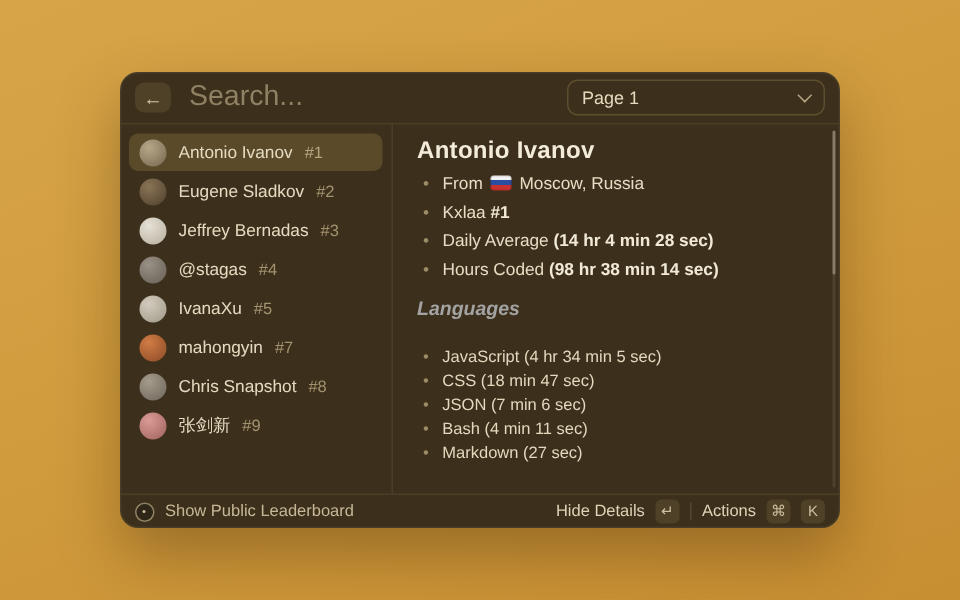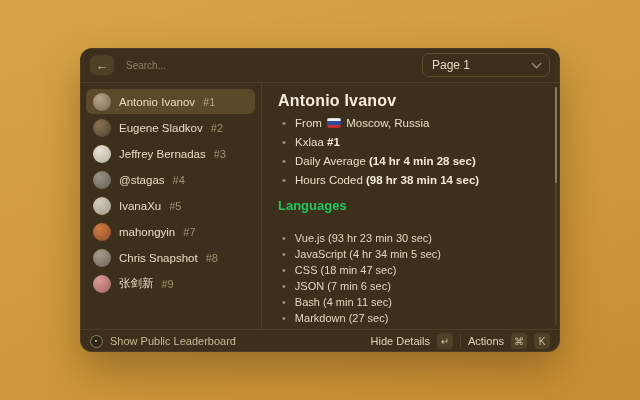--- a/index.html
+++ b/index.html
@@ -9,23 +9,23 @@
   .window{position:absolute;left:80px;top:48px;width:480px;height:304px;
     background:#3c301c;border-radius:12px;display:flex;flex-direction:column;overflow:hidden;
     box-shadow:0 18px 40px rgba(60,35,5,.35), inset 0 0 0 1px rgba(255,240,200,.07);}
 
   
   .topbar{height:34px;flex:none;display:flex;align-items:center;gap:10px;
     padding:0 10px;border-bottom:1px solid #4c3f25;}
   .back-btn{width:24px;height:20px;border-radius:6px;background:#4e4127;color:#d3c5a4;
     display:flex;align-items:center;justify-content:center;font-size:13px;flex:none;cursor:default;}
   .search-input{flex:1;min-width:0;background:transparent;border:none;outline:none;
-    color:#ece1c6;font-size:10px;font-family:inherit;}
+    color:#ece1c6;font-size:19px;font-family:inherit;}
   .search-input::placeholder{color:#8f8164;}
-  .page-select{width:128px;height:24px;box-sizing:border-box;border:1px solid #5d4e2e;
+  .page-select{width:172px;height:24px;box-sizing:border-box;border:1px solid #5d4e2e;
     border-radius:7px;display:flex;align-items:center;justify-content:space-between;
     padding:0 9px;color:#e5dabd;font-size:12px;flex:none;}
   .chevron{width:6px;height:6px;border-right:1.5px solid #b2a483;border-bottom:1.5px solid #b2a483;
     transform:rotate(45deg);margin-top:-3px;}
 
   
   .wbody{flex:1;display:flex;min-height:0;}
   .list{width:182px;box-sizing:border-box;padding:6px;border-right:1px solid #4c3f25;flex:none;}
   .row{height:25px;margin-bottom:1px;display:flex;align-items:center;gap:8px;
     padding:0 7px;border-radius:6px;color:#e5dbc0;}
@@ -36,21 +36,21 @@
   .row.selected .rank{color:#b5a57e;}
 
   
   .detail{flex:1;min-width:0;padding:8px 16px 0 16px;position:relative;overflow:hidden;}
   .detail h1{margin:0;font-size:16px;line-height:19px;font-weight:700;color:#f4ecda;letter-spacing:.2px;}
   .detail ul{list-style:none;margin:4px;padding:0;}
   .info{margin-top:6px;}
   .info li{line-height:19px;font-size:11.5px;color:#e7ddc3;white-space:nowrap;}
   .info li::before,.langs li::before{content:"•";color:#9c8c68;margin-right:9px;}
   .detail strong{font-weight:700;color:#f2ead6;}
-  .detail h2{margin:8px 0 16px;font-size:13px;line-height:16px;font-weight:700;color:#22c55e;}
+  .detail h2{margin:8px 0 16px;font-size:13px;line-height:16px;font-weight:700;color:#a3a3a3;font-style:italic;}
   .langs{margin-top:4px;}
   .langs li{line-height:16px;font-size:11px;color:#e3d9be;white-space:nowrap;}
   .flag{display:inline-block;width:14px;height:10px;border-radius:2px;vertical-align:-1px;
     background:linear-gradient(180deg,#f2f2f2 0 33%,#2b4ea0 33% 66%,#c8312e 66% 100%);
     box-shadow:inset 0 0 0 .5px rgba(0,0,0,.25);margin:0 2px;}
   .scroll-track{position:absolute;right:3px;top:4px;bottom:4px;width:2px;
     background:rgba(240,228,200,.10);border-radius:1px;}
   .scroll-thumb{position:absolute;right:3px;top:4px;width:2px;height:96px;
     background:rgba(240,228,200,.35);border-radius:1px;}
 
@@ -134,21 +134,20 @@
       <ul class="info">
         <li><span>From</span> <span class="flag"></span> <span>Moscow, Russia</span></li>
         <li><span>Kxlaa</span> <strong>#1</strong></li>
         <li><span>Daily Average</span> <strong>(14 hr 4 min 28 sec)</strong></li>
         <li><span>Hours Coded</span> <strong>(98 hr 38 min 14 sec)</strong></li>
       </ul>
 
       <h2>Languages</h2>
 
       <ul class="langs">
-        <li>Vue.js (93 hr 23 min 30 sec)</li>
         <li>JavaScript (4 hr 34 min 5 sec)</li>
         <li>CSS (18 min 47 sec)</li>
         <li>JSON (7 min 6 sec)</li>
         <li>Bash (4 min 11 sec)</li>
         <li>Markdown (27 sec)</li>
       </ul>
 
       <div class="scroll-track"></div>
       <div class="scroll-thumb"></div>
     </div>

